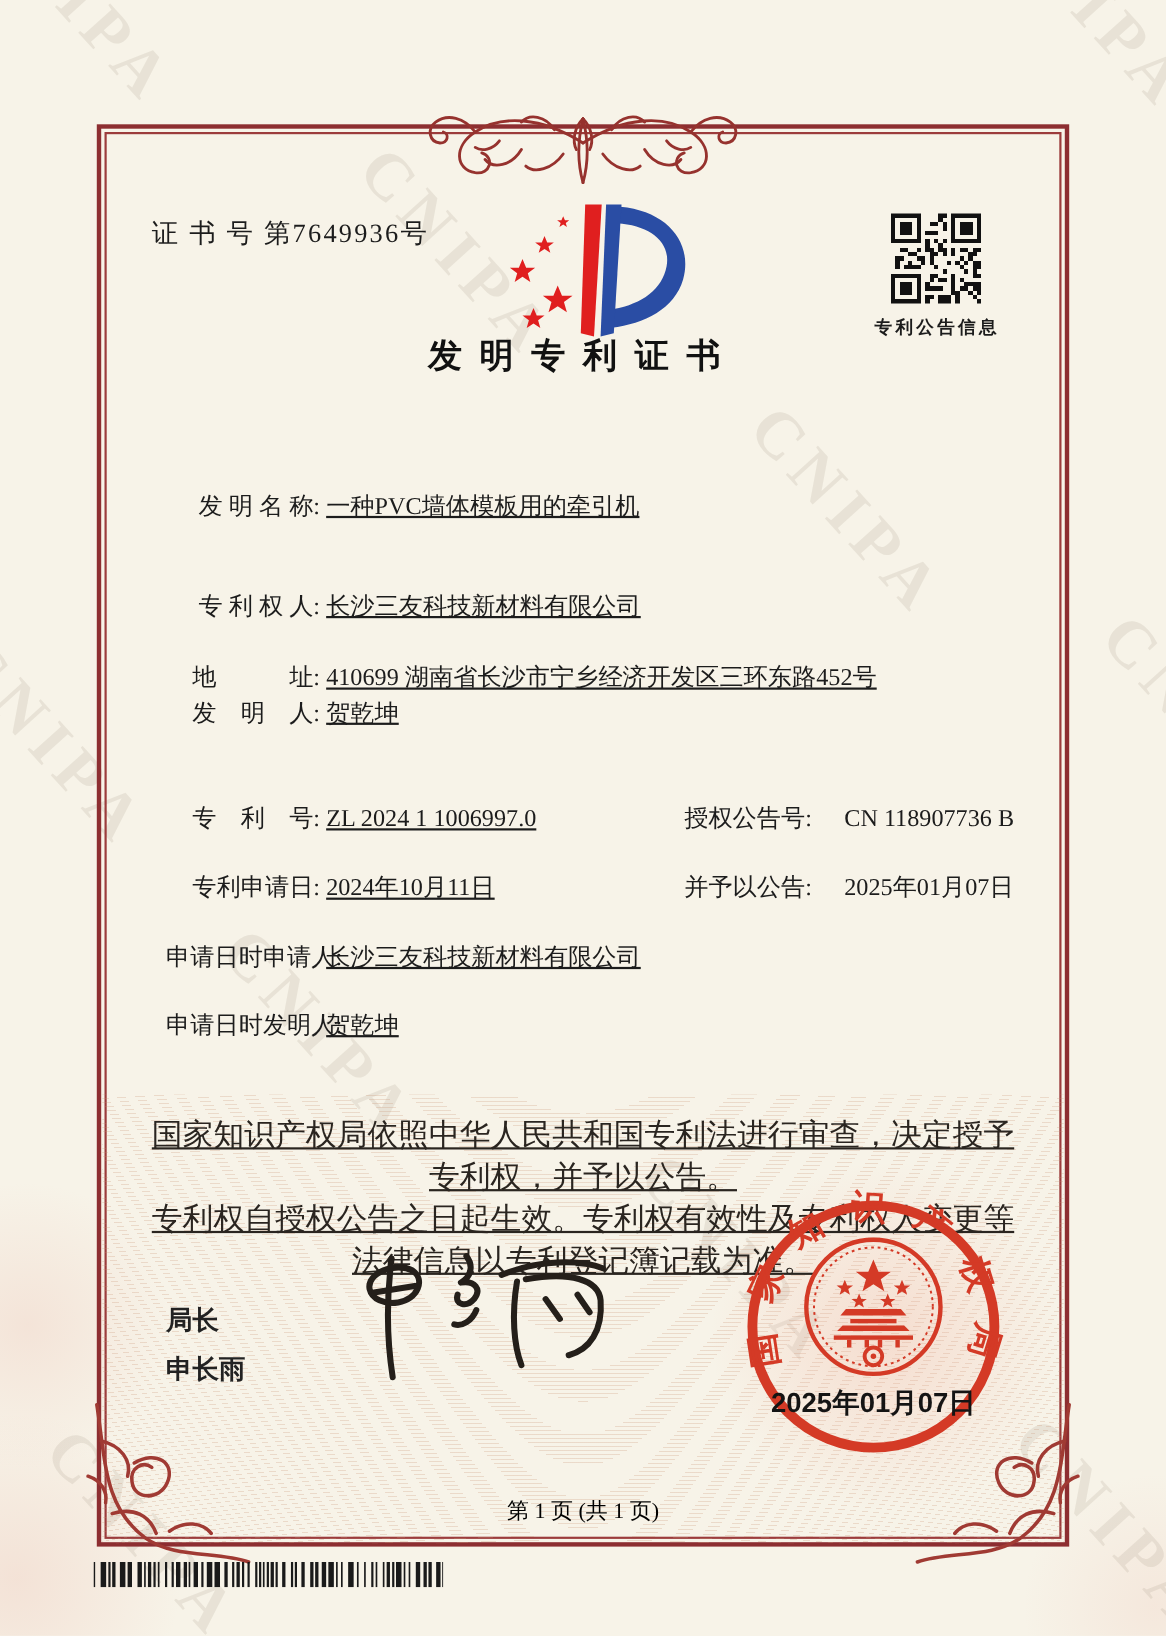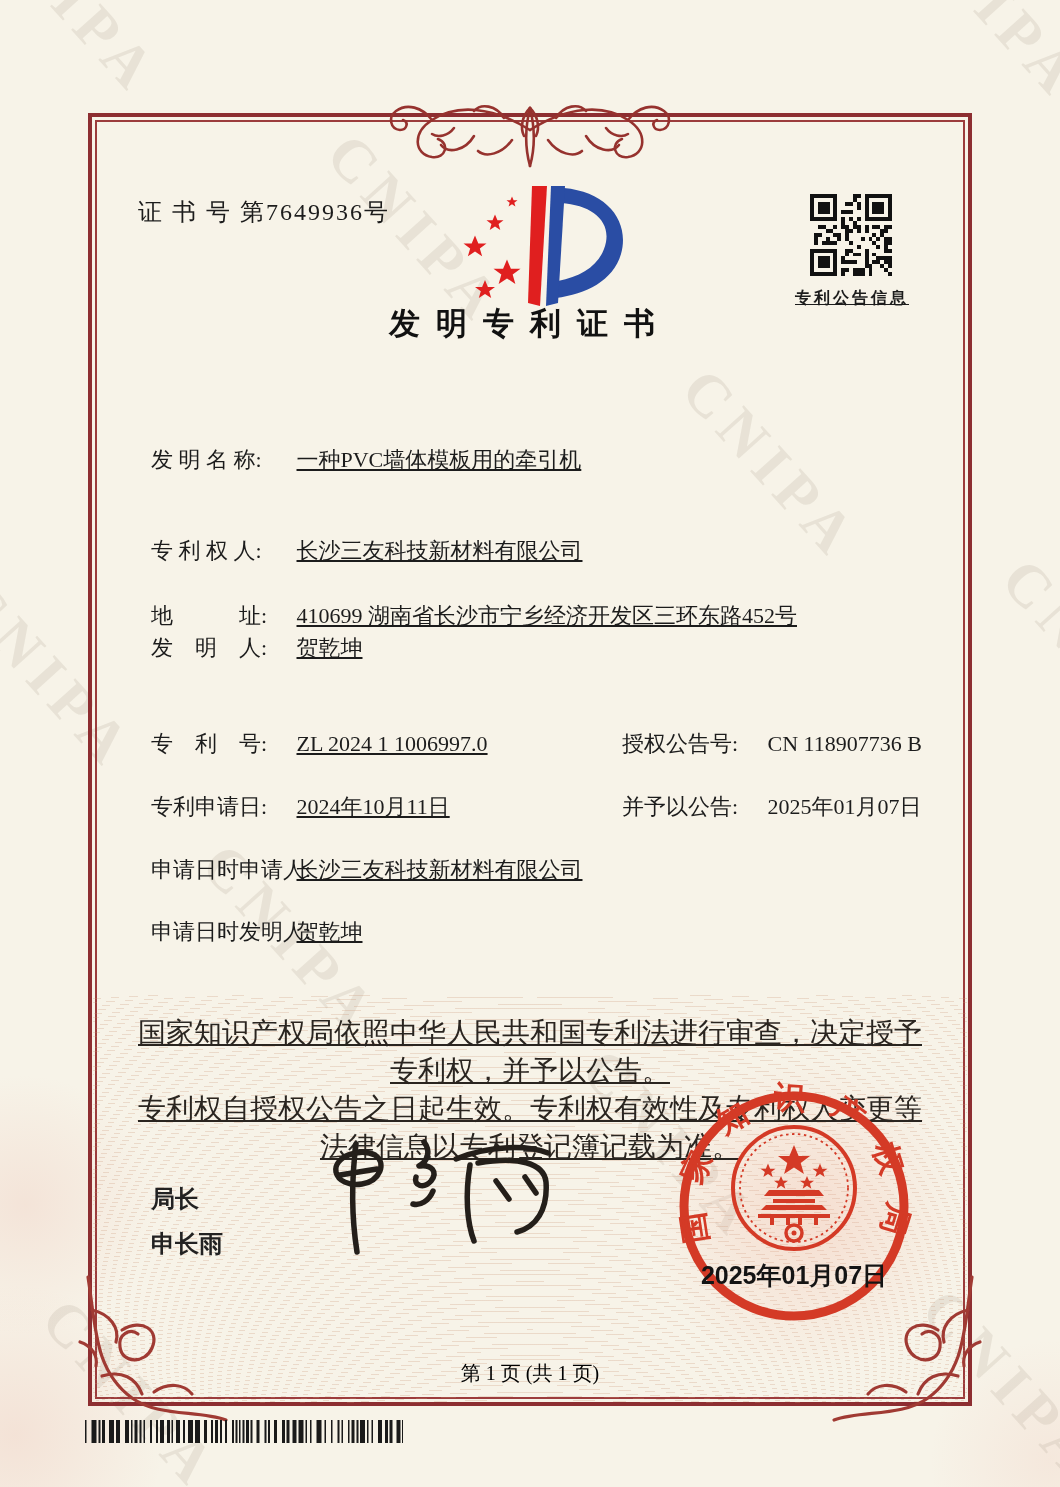--- a/index.html
+++ b/index.html
@@ -41,40 +41,40 @@
     background:radial-gradient(circle, rgba(242,170,150,.30), rgba(242,170,150,0) 68%);
     pointer-events:none;
   }
   .ornament{position:absolute;z-index:3;pointer-events:none}
   
   .certno{position:absolute;left:138px;top:196px;font-size:24px;letter-spacing:2px;z-index:4}
   .logo{position:absolute;left:448px;top:180px;z-index:4}
   .qr{position:absolute;left:810px;top:194px;z-index:4}
   .qrlabel{
     position:absolute;left:772px;top:288px;width:160px;text-align:center;
-    font-size:16px;letter-spacing:3px;font-weight:bold;z-index:4;text-decoration:underline;
+    font-size:16px;letter-spacing:3px;font-weight:bold;z-index:4;
   }
   .title{
     position:absolute;left:0;top:303px;width:1060px;text-align:center;z-index:4;
     font-size:31px;font-weight:bold;letter-spacing:16px;color:#111;
   }
   
   .row{position:absolute;left:151px;font-size:22px;white-space:nowrap;z-index:4}
-  .row .flabel{display:inline-block;width:140px;}
+  .row .flabel{display:inline-block;width:140px;text-align:right;}
   .row .fvalue{display:inline-block;text-decoration:underline;}
   .rcol{position:absolute;left:622px;font-size:22px;white-space:nowrap;z-index:4}
   .rcol .flabel{display:inline-block;width:140px;}
   
   .legal{
     position:absolute;left:128px;top:1014px;width:804px;z-index:4;
     font-size:28px;line-height:38px;text-align:center;color:#2a2520;text-decoration:underline;
   }
   
   .officer{position:absolute;left:151px;top:1178px;z-index:4;
-    font-family:Liberation Mono, monospace;font-size:24px;font-weight:bold;line-height:45px;color:#222}
+    font-family:Liberation Sans, sans-serif;font-size:24px;font-weight:bold;line-height:45px;color:#222}
   .signature{position:absolute;left:320px;top:1128px;z-index:4}
   
   .seal{position:absolute;left:668px;top:1080px;z-index:5}
   
   .pagefooter{position:absolute;left:0;top:1360px;width:1060px;text-align:center;
     font-size:20px;z-index:4;color:#000000}
   .barcode{position:absolute;left:85px;top:1420px;z-index:4}
 </style>
 </head>
 <body>

